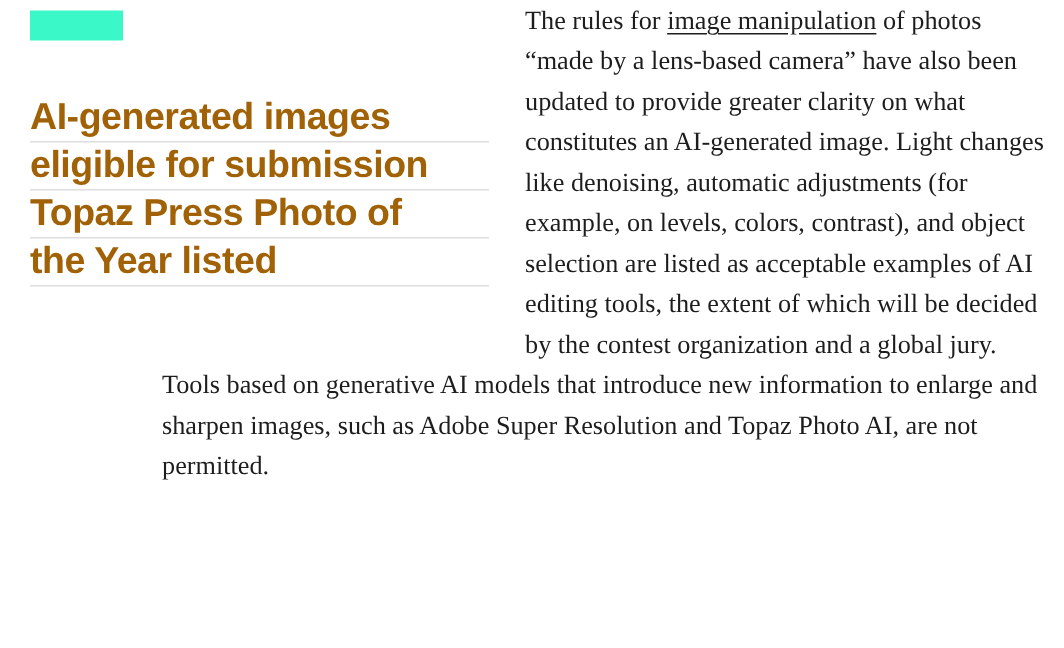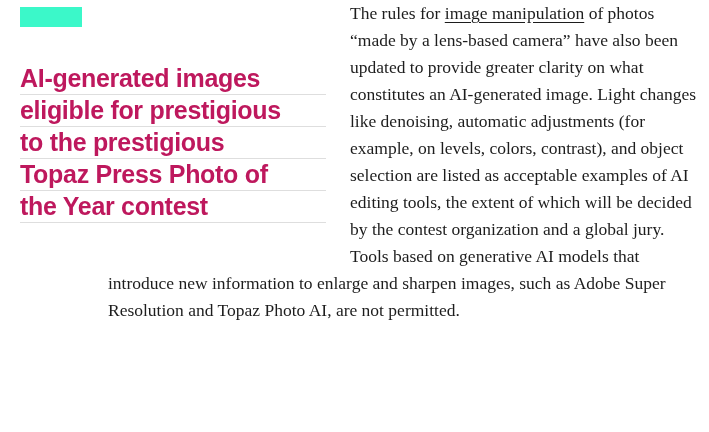--- a/index.html
+++ b/index.html
@@ -50,26 +50,25 @@
   }
 </style>
 </head>
 <body>
 
 <div class="page">
   <div class="content" style="color: rgb(29, 29, 29);">
 
     <aside class="pullquote">
       <div class="accent-bar" style="background: rgb(59, 248, 201);"></div>
-      <h2 class="pq-heading" style="color: #be185d; margin-top: 36px;">
+      <h2 class="pq-heading" style="color: #a16207; margin-top: 36px;">
         <span class="pq-line" style="border-bottom-color: rgb(222, 222, 222);">AI-generated images</span>
-        <span class="pq-line" style="border-bottom-color: rgb(222, 222, 222);">eligible for prestigious</span>
-        <span class="pq-line" style="border-bottom-color: rgb(222, 222, 222);">to the prestigious</span>
+        <span class="pq-line" style="border-bottom-color: rgb(222, 222, 222);">eligible for submission</span>
         <span class="pq-line" style="border-bottom-color: rgb(222, 222, 222);">Topaz Press Photo of</span>
-        <span class="pq-line" style="border-bottom-color: rgb(222, 222, 222);">the Year contest</span>
+        <span class="pq-line" style="border-bottom-color: rgb(222, 222, 222);">the Year listed</span>
       </h2>
     </aside>
 
 
     <p class="body-para"><span>The rules for </span><a href="#" class="inline-link">image manipulation</a><span> of photos “made by a lens-based camera” have also been updated to provide greater clarity on what constitutes an AI-generated image. Light changes like denoising, automatic adjustments (for example, on levels, colors, contrast), and object selection are listed as acceptable examples of AI editing tools, the extent of which will be decided by the contest organization and a global jury. Tools based on generative AI models that introduce new information to enlarge and sharpen images, such as Adobe Super Resolution and Topaz Photo AI, are not permitted.</span></p>
 
   </div>
 </div>
 
 </body></html>

